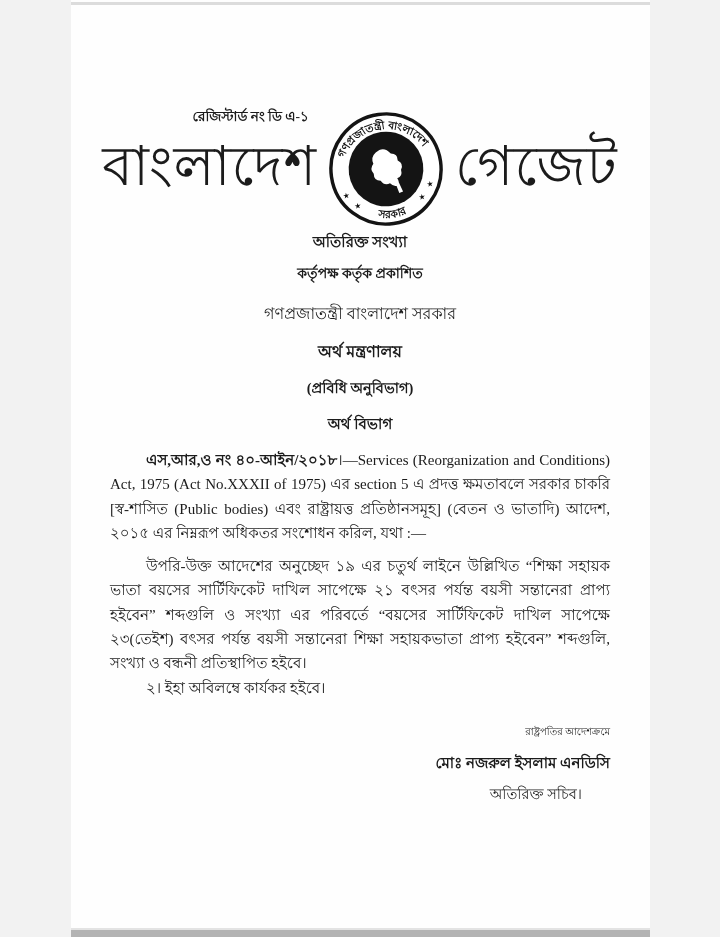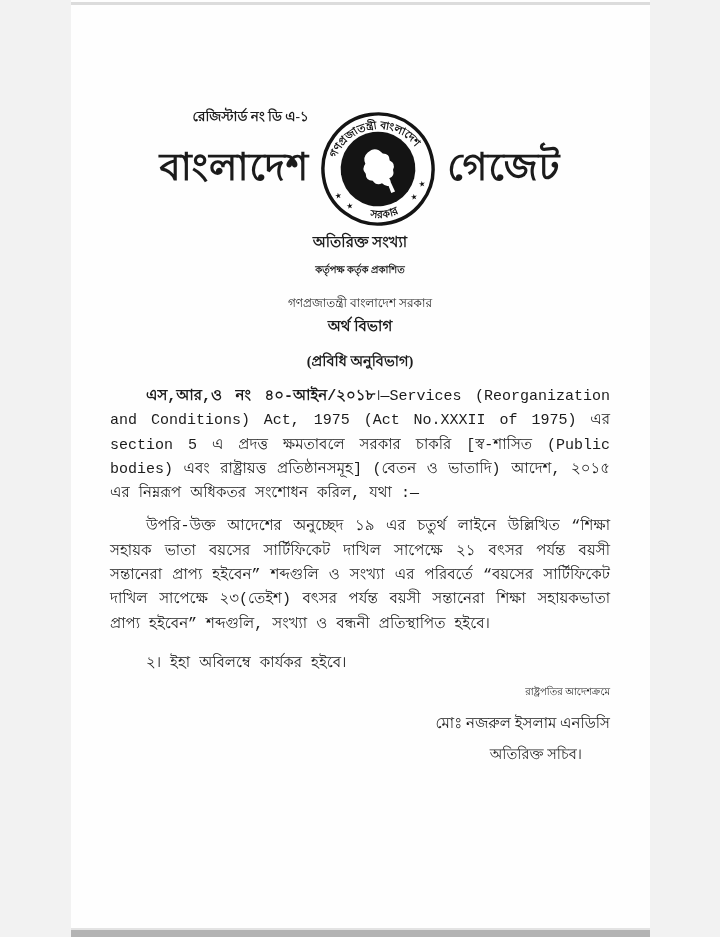--- a/index.html
+++ b/index.html
@@ -15,54 +15,54 @@
 
   .reg-no {
     position:absolute; left:122px; top:106px;
     font-size:13.5px; font-weight:bold;
   }
 
   .masthead {
     position:absolute; top:110px; left:0; right:0;
     display:flex; justify-content:center; align-items:center; gap:10px;
   }
-  .masthead .word { font-size:38px; font-weight:bold; letter-spacing:1px; }
+  .masthead .word { font-size:55px; font-weight:normal; letter-spacing:1px; }
   .seal-wrap { width:118px; height:118px; flex:0 0 auto; }
 
   .content { position:absolute; top:230px; left:0; right:0; }
   .center { text-align:center; }
 
   .issue-line1 { font-size:15px; font-weight:bold; margin-bottom:7px; }
-  .issue-line2 { font-size:10px; font-weight:bold; margin-bottom:11px; }
+  .issue-line2 { font-size:14px; font-weight:bold; margin-bottom:11px; }
 
   .date-band { width:484px; margin:0 auto; }
   .rule-top { height:6px; border-top:4px solid #000; border-bottom:1px solid #8d8d8d; }
   .date-line { font-size:16px; font-weight:bold; padding:6px 0 5px; text-align:center; }
   .rule-bottom { height:5px; border-top:2px solid #000; border-bottom:1px solid #000; }
 
-  .h-govt   { font-size:12px; margin-top:15px; }
+  .h-govt   { font-size:16px; margin-top:15px; margin-bottom:11px; }
   .h-min    { font-size:16px; font-weight:bold; margin-bottom:11px; }
   .h-div    { font-size:15px; font-weight:bold; margin-bottom:11px; }
   .h-subdiv { font-size:14.5px; font-weight:bold; margin-bottom:11px; }
   .h-order  { font-size:15px; font-weight:bold; margin-bottom:9px; }
   .h-date   { font-size:14px; margin-bottom:13px; }
 
   .bodytext {
     width:500px; margin:0 auto; text-align:justify;
-    font-size:15px; line-height:1.62;font-family:Liberation Mono, monospace;
+    font-size:15px; line-height:1.62;
   }
   .para { text-indent:36px; }
   .para-1 { margin-bottom:9px; }
-  .para-2 { margin-bottom:15px; }
-  .clause-2 { text-indent:36px; margin-bottom:8px; }
+  .para-2 { }
+  .clause-2 { text-indent:36px; margin-bottom:24px; }
   .sro-bold { font-weight:bold; }
 
   .signature { width:500px; margin:0 auto; text-align:right; }
   .sig-byorder { font-size:10px; margin-bottom:10px; }
-  .sig-name { font-size:15px; font-weight:normal; margin-bottom:7px; }
+  .sig-name { font-size:15px; font-weight:bold; margin-bottom:7px; }
   .sig-title { font-size:14.5px; margin-right:28px; margin-bottom:6px; }
 </style>
 </head>
 <body>
 
 <div class="page">
   <div class="top-line"></div>
 
   <div class="reg-no">রেজিস্টার্ড নং ডি এ-১</div>
 
@@ -95,22 +95,23 @@
 
     <span class="word">গেজেট</span>
   </div>
 
   <div class="content">
     <div class="center issue-line1">অতিরিক্ত সংখ্যা</div>
     <div class="center issue-line2">কর্তৃপক্ষ কর্তৃক প্রকাশিত</div>
 
 
     <div class="center h-govt">গণপ্রজাতন্ত্রী বাংলাদেশ সরকার</div>
+    <div class="center h-min">অর্থ মন্ত্রণালয়</div>
+    <div class="center h-subdiv">(প্রবিধি অনুবিভাগ)</div>
     <div class="center h-div">অর্থ বিভাগ</div>
-    <div class="center h-subdiv">(প্রবিধি অনুবিভাগ)</div>
 
     <div class="bodytext">
       <p class="para para-1">
         <span class="sro-bold">এস,আর,ও নং ৪০-আইন/২০১৮</span><span>।—Services (Reorganization and Conditions) Act, 1975 (Act No.XXXII of 1975) এর section 5 এ প্রদত্ত ক্ষমতাবলে সরকার চাকরি [স্ব-শাসিত (Public bodies) এবং রাষ্ট্রায়ত্ত প্রতিষ্ঠানসমূহ] (বেতন ও ভাতাদি) আদেশ, ২০১৫ এর নিম্নরূপ অধিকতর সংশোধন করিল, যথা :—</span>
       </p>
       <p class="para para-2">উপরি-উক্ত আদেশের অনুচ্ছেদ ১৯ এর চতুর্থ লাইনে উল্লিখিত “শিক্ষা সহায়ক ভাতা বয়সের সার্টিফিকেট দাখিল সাপেক্ষে ২১ বৎসর পর্যন্ত বয়সী সন্তানেরা প্রাপ্য হইবেন” শব্দগুলি ও সংখ্যা এর পরিবর্তে “বয়সের সার্টিফিকেট দাখিল সাপেক্ষে ২৩(তেইশ) বৎসর পর্যন্ত বয়সী সন্তানেরা শিক্ষা সহায়কভাতা প্রাপ্য হইবেন” শব্দগুলি, সংখ্যা ও বন্ধনী প্রতিস্থাপিত হইবে।</p>
       <p class="clause-2">২। ইহা অবিলম্বে কার্যকর হইবে।</p>
     </div>
 
     <div class="signature">

